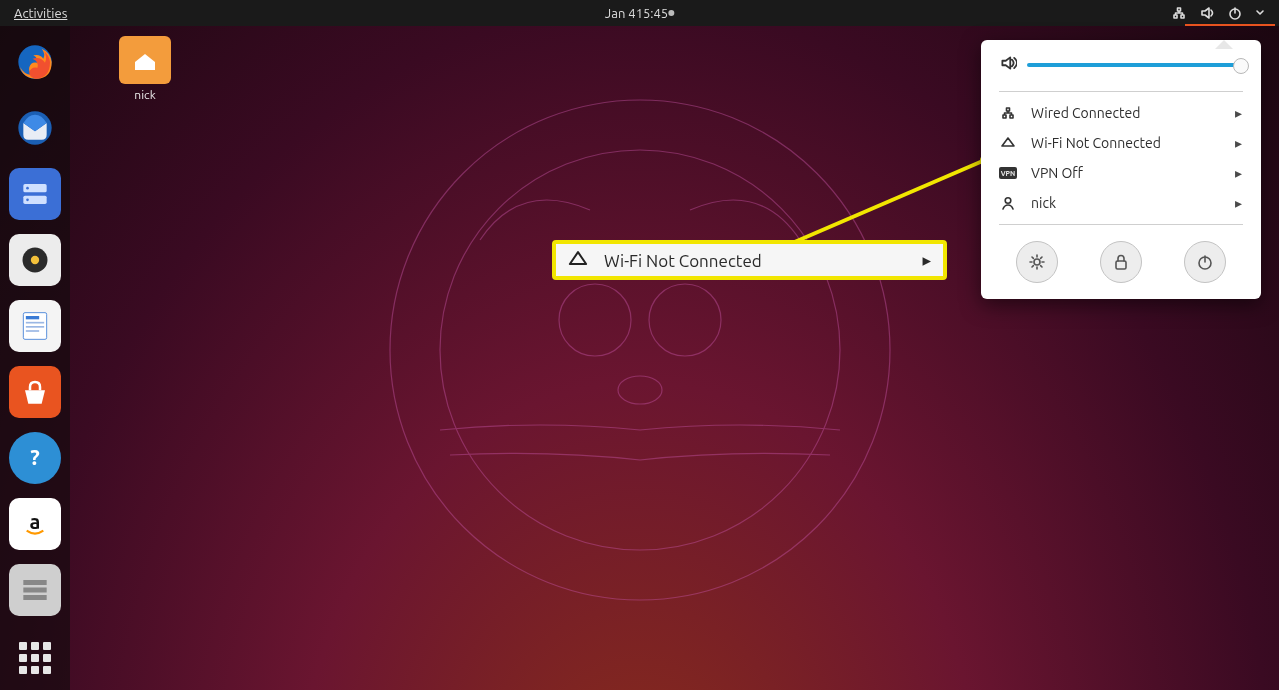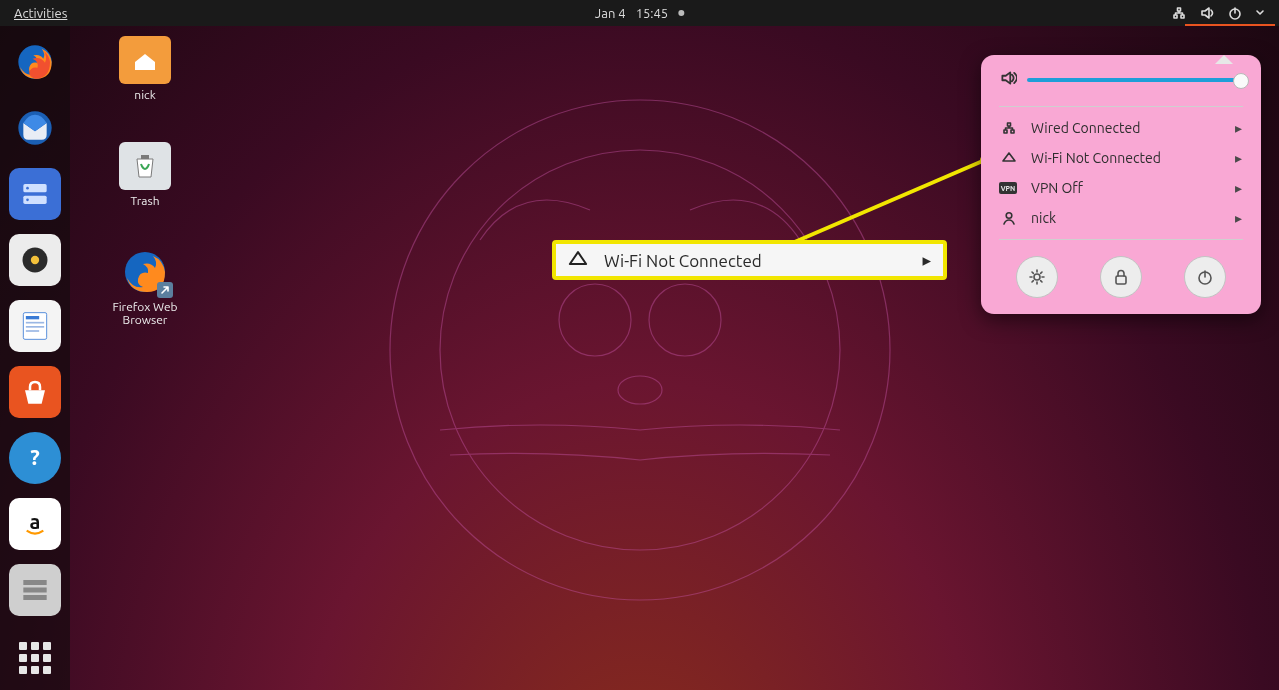--- a/index.html
+++ b/index.html
@@ -6,21 +6,21 @@
   html, body { width: 1279px; height: 690px; overflow: hidden; font-family: "Ubuntu", "Cantarell", sans-serif; }
   body { background: #1a0b14; position: relative; color: #dcdcdc; }
 
   
   .topbar { position: absolute; top: 0; left: 0; right: 0; height: 26px;
             background: #1a1a1a; color: #dcdcdc; font-size: 13px;
             display: flex; align-items: center; padding: 0 8px; z-index: 20; }
   .topbar .spacer { flex: 1; }
   .topbar .activities { padding: 0 6px; cursor: pointer; text-decoration: underline; }
   .topbar .clock { position: absolute; left: 50%; transform: translateX(-50%);
-                   display: flex; align-items: center; gap: 10px; }
+                   display: flex; align-items: center; }
   .topbar .clock .dot { width: 6px; height: 6px; border-radius: 50%; background: #bbb; }
   .topbar .sys { display: flex; align-items: center; gap: 12px; padding-right: 6px; }
   .topbar .sys .ico { width: 16px; height: 16px; display: inline-flex; align-items: center; justify-content: center; }
   .topbar .sys .active-underline { position: absolute; right: 4px; top: 24px; width: 90px; height: 2px; background: #e95420; }
 
   
   .dock { position: absolute; left: 0; top: 26px; bottom: 0; width: 70px;
           background: rgba(20,10,14,0.65); display: flex; flex-direction: column;
           align-items: center; padding-top: 10px; gap: 14px; z-index: 10; }
   .dock .app { width: 52px; height: 52px; border-radius: 10px; display: flex;
@@ -40,33 +40,33 @@
   .dicon .tile { width: 52px; height: 48px; margin: 0 auto 4px; border-radius: 6px;
                  display: flex; align-items: center; justify-content: center; }
 
   
   .wallpaper { position: absolute; inset: 0; background: radial-gradient(ellipse at 50% 120%, #8a2d1a 0%, #6a1530 38%, #3a0a22 70%, #1a0710 100%); z-index: -1; }
   .fossa { position: absolute; left: 300px; top: 60px; width: 680px; height: 570px; opacity: 0.45; }
   .fossa circle, .fossa path, .fossa ellipse { fill: none; stroke: #c352a3; stroke-width: 1.2; }
 
   
   .popover { position: absolute; right: 18px; top: 40px; width: 280px;
-             background: #f9a8d4; border-radius: 13px; box-shadow: 0 6px 20px rgba(0,0,0,0.5);
-             color: #2e2e2e; font-size: 14px; z-index: 30; padding: 14px 0 16px; margin-top: 15px; }
+             background: #ffffff; border-radius: 6px; box-shadow: 0 6px 20px rgba(0,0,0,0.5);
+             color: #2e2e2e; font-size: 14px; z-index: 30; padding: 14px 0 16px; }
   .popover::before { content: ""; position: absolute; top: -9px; right: 28px;
                      border: 9px solid transparent; border-bottom-color: #e7e7e7; }
   .vol-row { display: flex; align-items: center; gap: 10px; padding: 0 18px 10px; }
   .vol-row .slider { flex: 1; height: 4px; background: #1e9ed8; position: relative; border-radius: 2px; }
   .vol-row .slider::after { content: ""; position: absolute; right: -6px; top: -5px;
                             width: 14px; height: 14px; border-radius: 50%;
                             background: #fafafa; border: 1px solid #b8b8b8; }
   .popover hr { border: none; border-top: 1px solid #cfcfcf; margin: 6px 18px; }
   .menu-item { display: flex; align-items: center; gap: 14px; padding: 6px 18px;
                cursor: pointer; }
-  .menu-item .mi-icon { width: 18px; height: 18px; display: inline-flex; align-items: center; justify-content: flex-end; }
+  .menu-item .mi-icon { width: 18px; height: 18px; display: inline-flex; align-items: center; justify-content: center; }
   .menu-item .mi-label { flex: 1; }
   .menu-item .mi-caret { width: 8px; color: #4a4a4a; }
   .btn-row { display: flex; justify-content: space-around; padding: 10px 14px 0; }
   .circle-btn { width: 42px; height: 42px; border-radius: 50%; border: 1px solid #c3c3c3;
                 display: flex; align-items: center; justify-content: center;
                 background: #ededed; cursor: pointer; }
 
   
   .callout-line { position: absolute; z-index: 25; }
   .callout-box { position: absolute; left: 552px; top: 240px; width: 395px; height: 40px;
@@ -209,44 +209,20 @@
 
 <div class="desktop">
   <div class="dicon" style="left:30px; top:10px">
     <div class="tile" style="background:#f39c3c">
       <svg width="28" height="24" viewBox="0 0 28 24">
           <path d="M4 14l10-8 10 8v8H4z" fill="#fff"></path>
         </svg>
     </div>
     <div>nick</div>
   </div>
-  <div class="dicon" style="left:30px; top:116px">
-    <div class="tile" style="background:#dfe3e6">
-      <svg width="26" height="30" viewBox="0 0 26 30">
-          <path d="M5 8h16l-2 18H7z" fill="#fff" stroke="#7a7a7a"></path>
-          <path d="M9 4h8v4H9z" fill="#7a7a7a"></path>
-          <path d="M9 13c1 3 3 5 4 5s3-2 4-5" fill="none" stroke="#3aa655" stroke-width="2"></path>
-        </svg>
-    </div>
-    <div>Trash</div>
-  </div>
-  <div class="dicon" style="left:30px; top:222px">
-    <div class="tile" style="background:transparent; position:relative">
-      <svg viewBox="0 0 48 48" width="48" height="48">
-          <circle cx="24" cy="24" r="20" fill="#1566c0"></circle>
-          <path d="M6 30q4 14 20 14 18 0 18-20-2-12-12-16 5 6 2 12-4-6-12-4 6 3 5 9-8-2-10 6-1 6 5 8-10 2-16-9z" fill="#ff8a1e"></path>
-        </svg>
-      <span style="position:absolute;right:-2px;bottom:-2px;width:16px;height:16px;background:#5b7f9e;border-radius:3px;display:flex;align-items:center;justify-content:center">
-        <svg width="10" height="10" viewBox="0 0 10 10">
-            <path class="s" d="M2 8L8 2M4 2h4v4" style="stroke:#fff"></path>
-          </svg>
-      </span>
-    </div>
-    <div>Firefox Web Browser</div>
-  </div>
 </div>
 
 <div class="popover">
   <div class="vol-row">
     <span style="color:#333">
       <svg width="18" height="18" viewBox="0 0 16 16">
           <path class="s" d="M3 6v4h3l4 3V3L6 6zM11.5 5q3 3 0 6M13.5 3.5q5 4.5 0 9"></path>
         </svg>
     </span>
     <div class="slider"></div>

